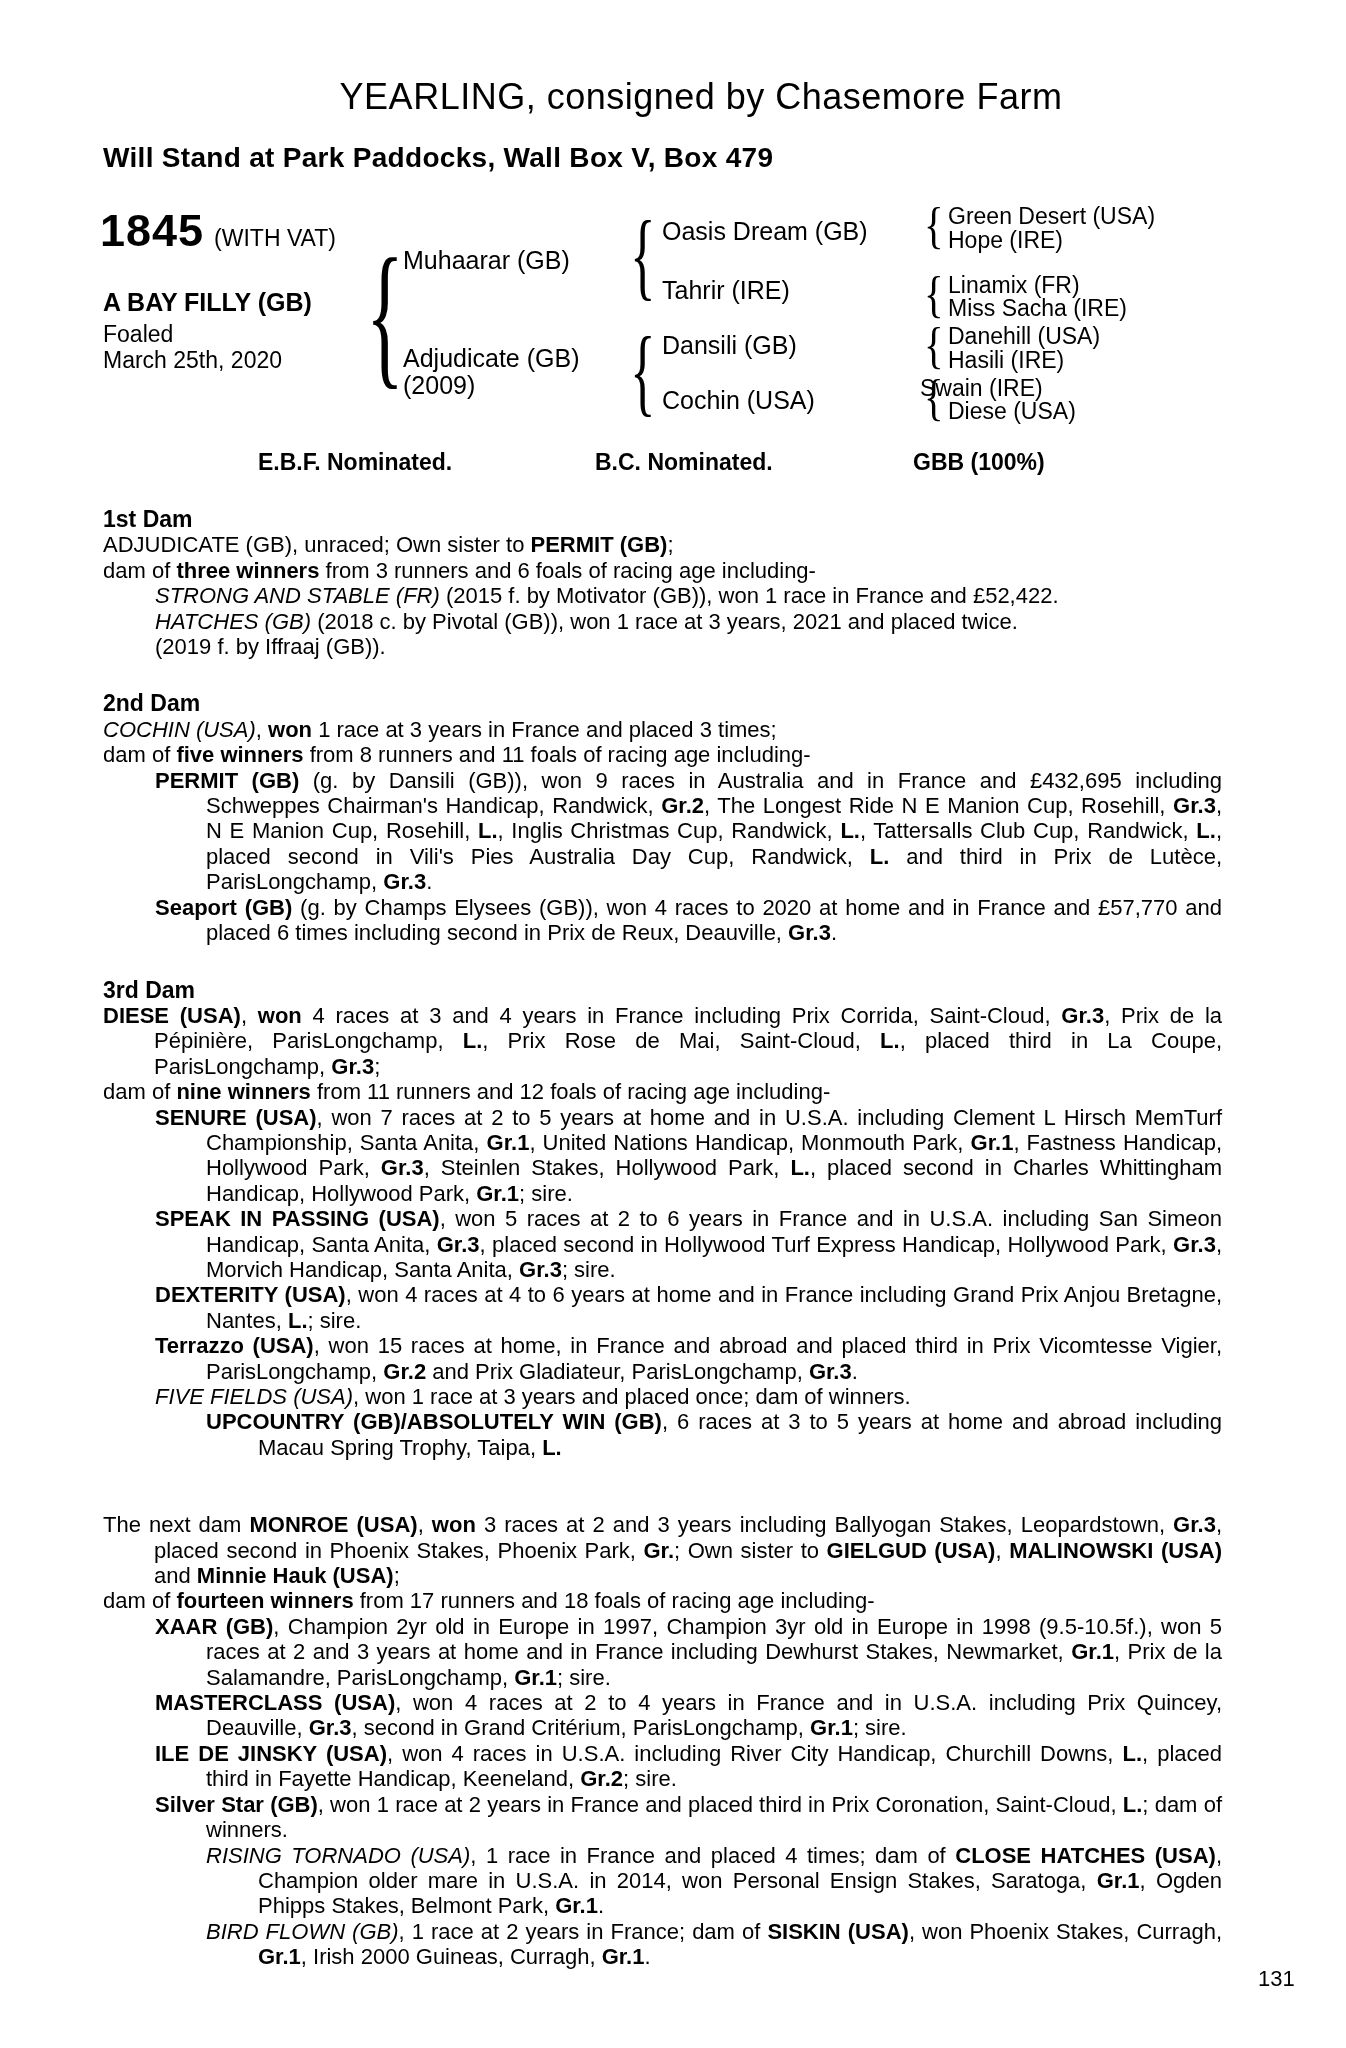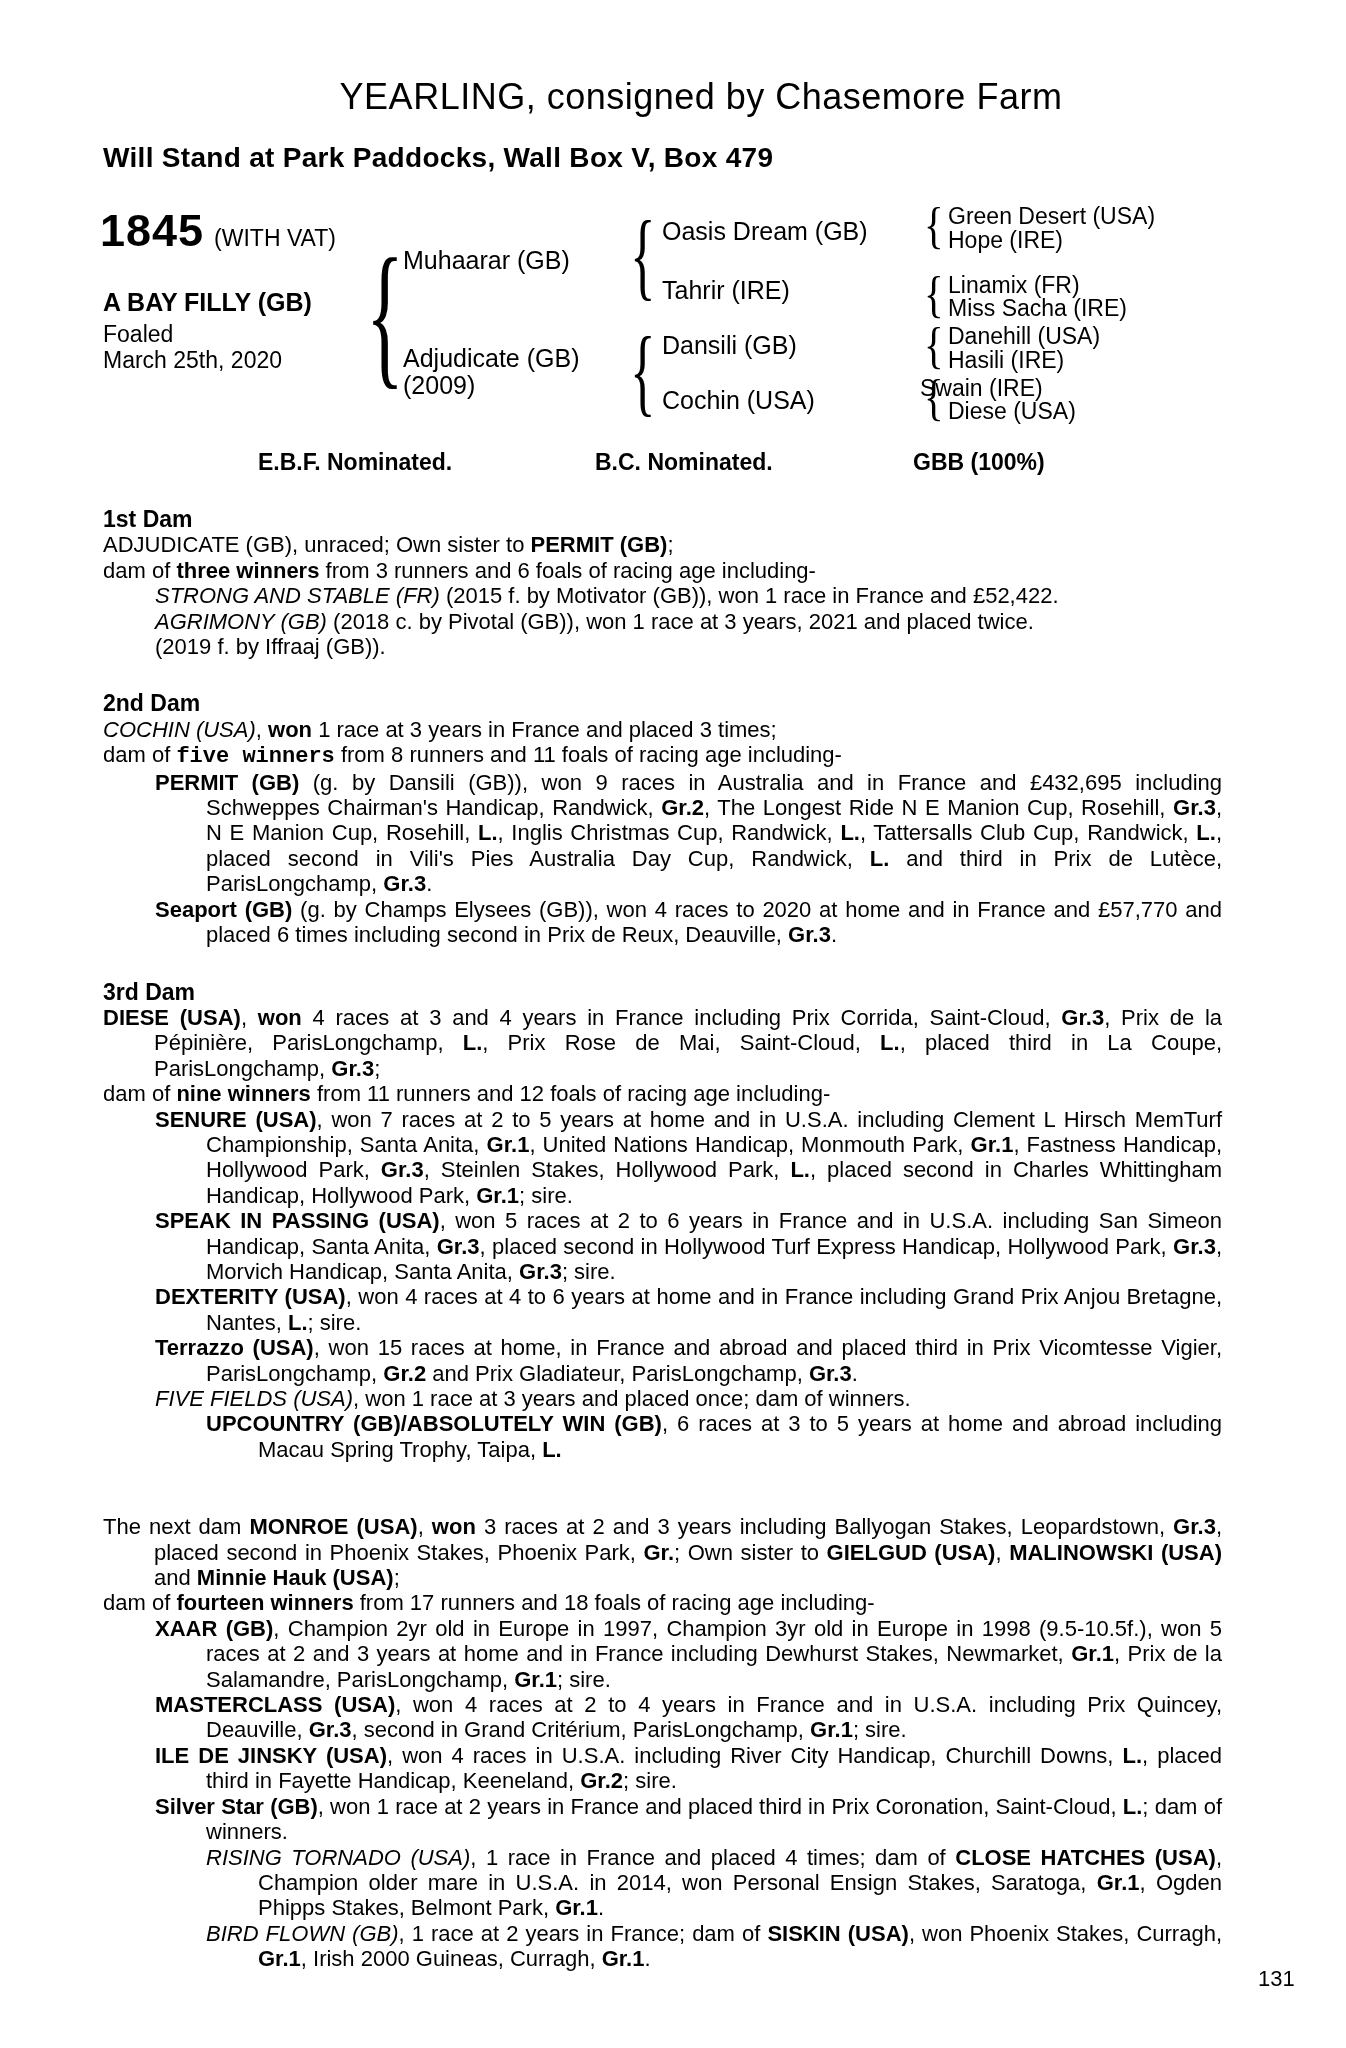--- a/index.html
+++ b/index.html
@@ -109,27 +109,27 @@
   <div class="nom nom-ebf">E.B.F. Nominated.</div>
   <div class="nom nom-bc">B.C. Nominated.</div>
   <div class="nom nom-gbb">GBB (100%)</div>
 
   <div id="dam-sections">
       <section>
         <div class="dam-heading">1st Dam</div>
         <p class="para lvl0"><span>ADJUDICATE (GB), unraced; Own sister to </span><span style="font-weight: bold;">PERMIT (GB)</span><span>;</span></p>
         <p class="para lvl0"><span>dam of </span><span style="font-weight: bold;">three winners</span><span> from 3 runners and 6 foals of racing age including-</span></p>
         <p class="para lvl1"><span style="font-style: italic;">STRONG AND STABLE (FR)</span><span> (2015 f. by Motivator (GB)), won 1 race in France and £52,422.</span></p>
-        <p class="para lvl1"><span style="font-style: italic;">AGRIMONY (GB)</span><span> (2018 c. by Pivotal (GB)), won 1 race at 3 years, 2021 and placed twice.</span></p>
+        <p class="para lvl1"><span style="font-style: italic;">HATCHES (GB)</span><span> (2018 c. by Pivotal (GB)), won 1 race at 3 years, 2021 and placed twice.</span></p>
         <p class="para lvl1"><span>(2019 f. by Iffraaj (GB)).</span></p>
       </section>
       <section>
         <div class="dam-heading">2nd Dam</div>
         <p class="para lvl0"><span style="font-style: italic;">COCHIN (USA)</span><span>, </span><span style="font-weight: bold;">won</span><span> 1 race at 3 years in France and placed 3 times;</span></p>
-        <p class="para lvl0"><span>dam of </span><span style="font-weight: bold; font-family: Liberation Mono, monospace;">five winners</span><span> from 8 runners and 11 foals of racing age including-</span></p>
+        <p class="para lvl0"><span>dam of </span><span style="font-weight: bold;">five winners</span><span> from 8 runners and 11 foals of racing age including-</span></p>
         <p class="para lvl1"><span style="font-weight: bold;">PERMIT (GB)</span><span> (g. by Dansili (GB)), won 9 races in Australia and in France and £432,695 including Schweppes Chairman's Handicap, Randwick, </span><span style="font-weight: bold;">Gr.2</span><span>, The Longest Ride N E Manion Cup, Rosehill, </span><span style="font-weight: bold;">Gr.3</span><span>, N E Manion Cup, Rosehill, </span><span style="font-weight: bold;">L.</span><span>, Inglis Christmas Cup, Randwick, </span><span style="font-weight: bold;">L.</span><span>, Tattersalls Club Cup, Randwick, </span><span style="font-weight: bold;">L.</span><span>, placed second in Vili's Pies Australia Day Cup, Randwick, </span><span style="font-weight: bold;">L.</span><span> and third in Prix de Lutèce, ParisLongchamp, </span><span style="font-weight: bold;">Gr.3</span><span>.</span></p>
         <p class="para lvl1"><span style="font-weight: bold;">Seaport (GB)</span><span> (g. by Champs Elysees (GB)), won 4 races to 2020 at home and in France and £57,770 and placed 6 times including second in Prix de Reux, Deauville, </span><span style="font-weight: bold;">Gr.3</span><span>.</span></p>
       </section>
       <section>
         <div class="dam-heading">3rd Dam</div>
         <p class="para lvl0"><span style="font-weight: bold;">DIESE (USA)</span><span>, </span><span style="font-weight: bold;">won</span><span> 4 races at 3 and 4 years in France including Prix Corrida, Saint-Cloud, </span><span style="font-weight: bold;">Gr.3</span><span>, Prix de la Pépinière, ParisLongchamp, </span><span style="font-weight: bold;">L.</span><span>, Prix Rose de Mai, Saint-Cloud, </span><span style="font-weight: bold;">L.</span><span>, placed third in La Coupe, ParisLongchamp, </span><span style="font-weight: bold;">Gr.3</span><span>;</span></p>
         <p class="para lvl0"><span>dam of </span><span style="font-weight: bold; margin-top: 7px;">nine winners</span><span> from 11 runners and 12 foals of racing age including-</span></p>
         <p class="para lvl1"><span style="font-weight: bold;">SENURE (USA)</span><span>, won 7 races at 2 to 5 years at home and in U.S.A. including Clement L Hirsch MemTurf Championship, Santa Anita, </span><span style="font-weight: bold;">Gr.1</span><span>, United Nations Handicap, Monmouth Park, </span><span style="font-weight: bold;">Gr.1</span><span>, Fastness Handicap, Hollywood Park, </span><span style="font-weight: bold;">Gr.3</span><span>, Steinlen Stakes, Hollywood Park, </span><span style="font-weight: bold;">L.</span><span>, placed second in Charles Whittingham Handicap, Hollywood Park, </span><span style="font-weight: bold;">Gr.1</span><span>; sire.</span></p>
         <p class="para lvl1"><span style="font-weight: bold;">SPEAK IN PASSING (USA)</span><span>, won 5 races at 2 to 6 years in France and in U.S.A. including San Simeon Handicap, Santa Anita, </span><span style="font-weight: bold;">Gr.3</span><span>, placed second in Hollywood Turf Express Handicap, Hollywood Park, </span><span style="font-weight: bold;">Gr.3</span><span>, Morvich Handicap, Santa Anita, </span><span style="font-weight: bold;">Gr.3</span><span>; sire.</span></p>
         <p class="para lvl1"><span style="font-weight: bold;">DEXTERITY (USA)</span><span>, won 4 races at 4 to 6 years at home and in France including Grand Prix Anjou Bretagne, Nantes, </span><span style="font-weight: bold;">L.</span><span>; sire.</span></p>

